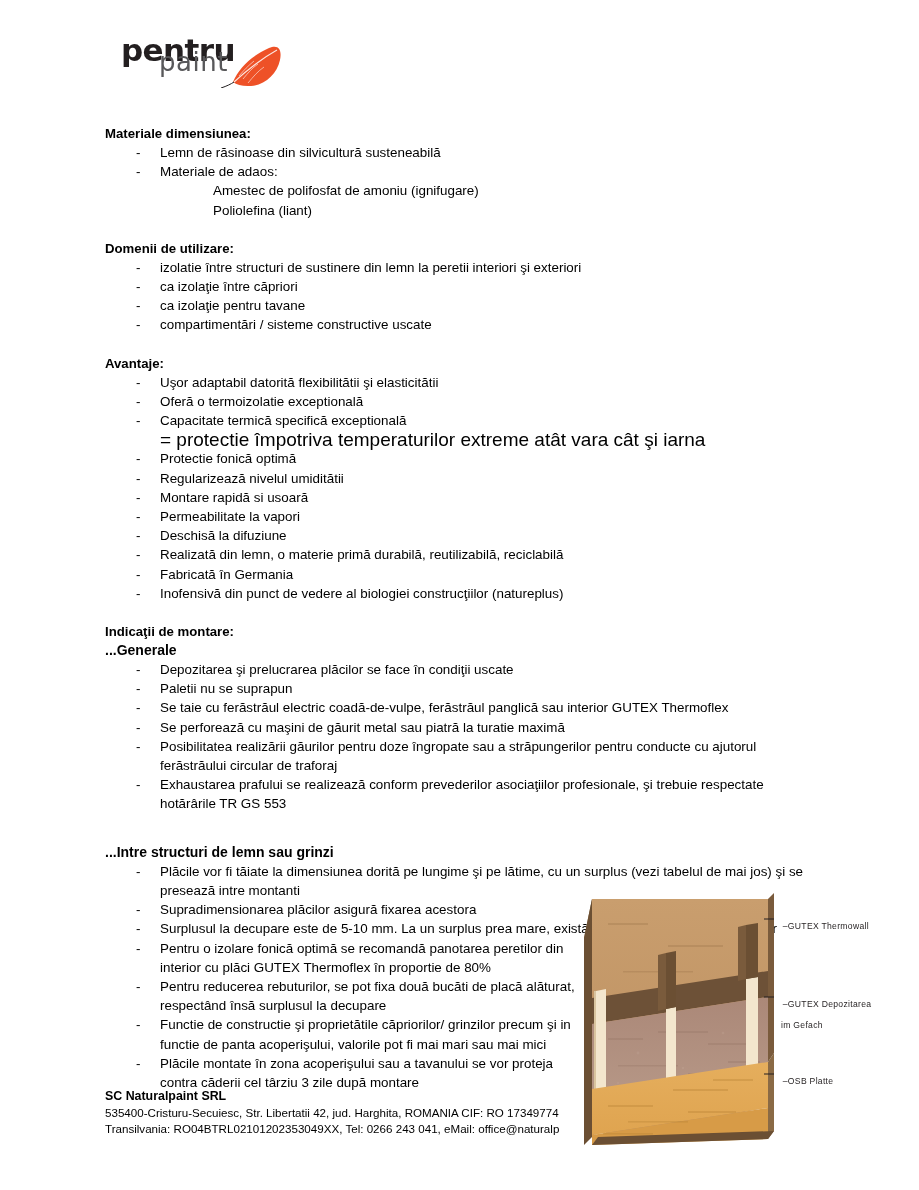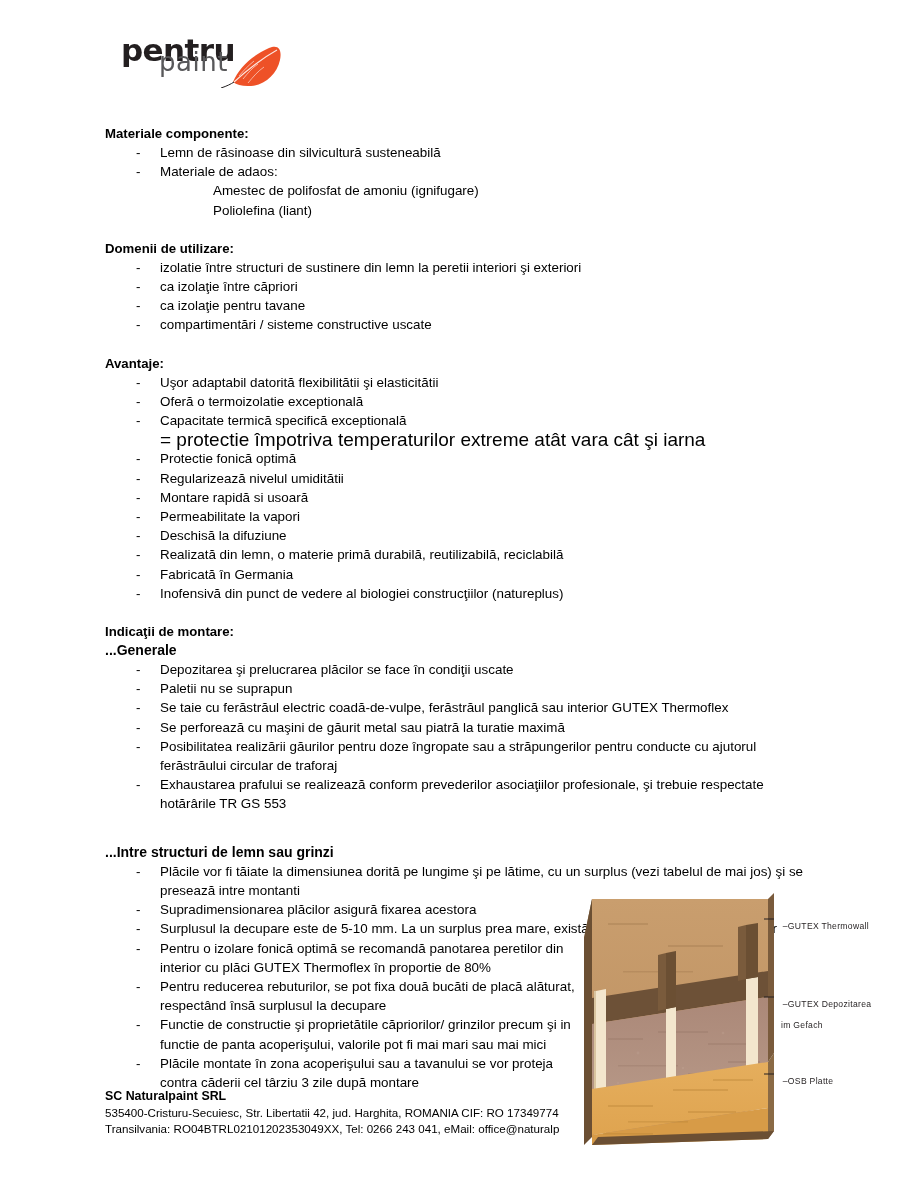--- a/index.html
+++ b/index.html
@@ -156,21 +156,21 @@
     <path d="M13 44 C24 34 38 22 56 12" stroke="#ffffff" stroke-width="1.1" fill="none" opacity="0.85"></path>
     <path d="M22 41 C27 35 31 30 37 26" stroke="#ffffff" stroke-width="0.8" fill="none" opacity="0.7"></path>
     <path d="M27 45 C32 39 37 33 43 29" stroke="#ffffff" stroke-width="0.8" fill="none" opacity="0.7"></path>
     <path d="M18 38 C23 32 27 28 33 23" stroke="#ffffff" stroke-width="0.8" fill="none" opacity="0.7"></path>
     <path d="M0 50 C6 48 10 46 13 44" stroke="#231f20" stroke-width="1" fill="none"></path>
   </svg>
 </div>
 
 <div class="doc">
 
-  <div class="sec-head">Materiale componente:</div>
+  <div class="sec-head">Materiale dimensiunea:</div>
   <ul class="bullets">
     <li><span class="dash">-</span><span>Lemn de răsinoase din silvicultură susteneabilă</span></li>
     <li><span class="dash">-</span><span>Materiale de adaos:</span></li>
   </ul>
   <div class="plain-indent">Amestec de polifosfat de amoniu (ignifugare)</div>
   <div class="plain-indent">Poliolefina (liant)</div>
 
   <div class="spacer"></div>
 
   <div class="sec-head">Domenii de utilizare:</div>

